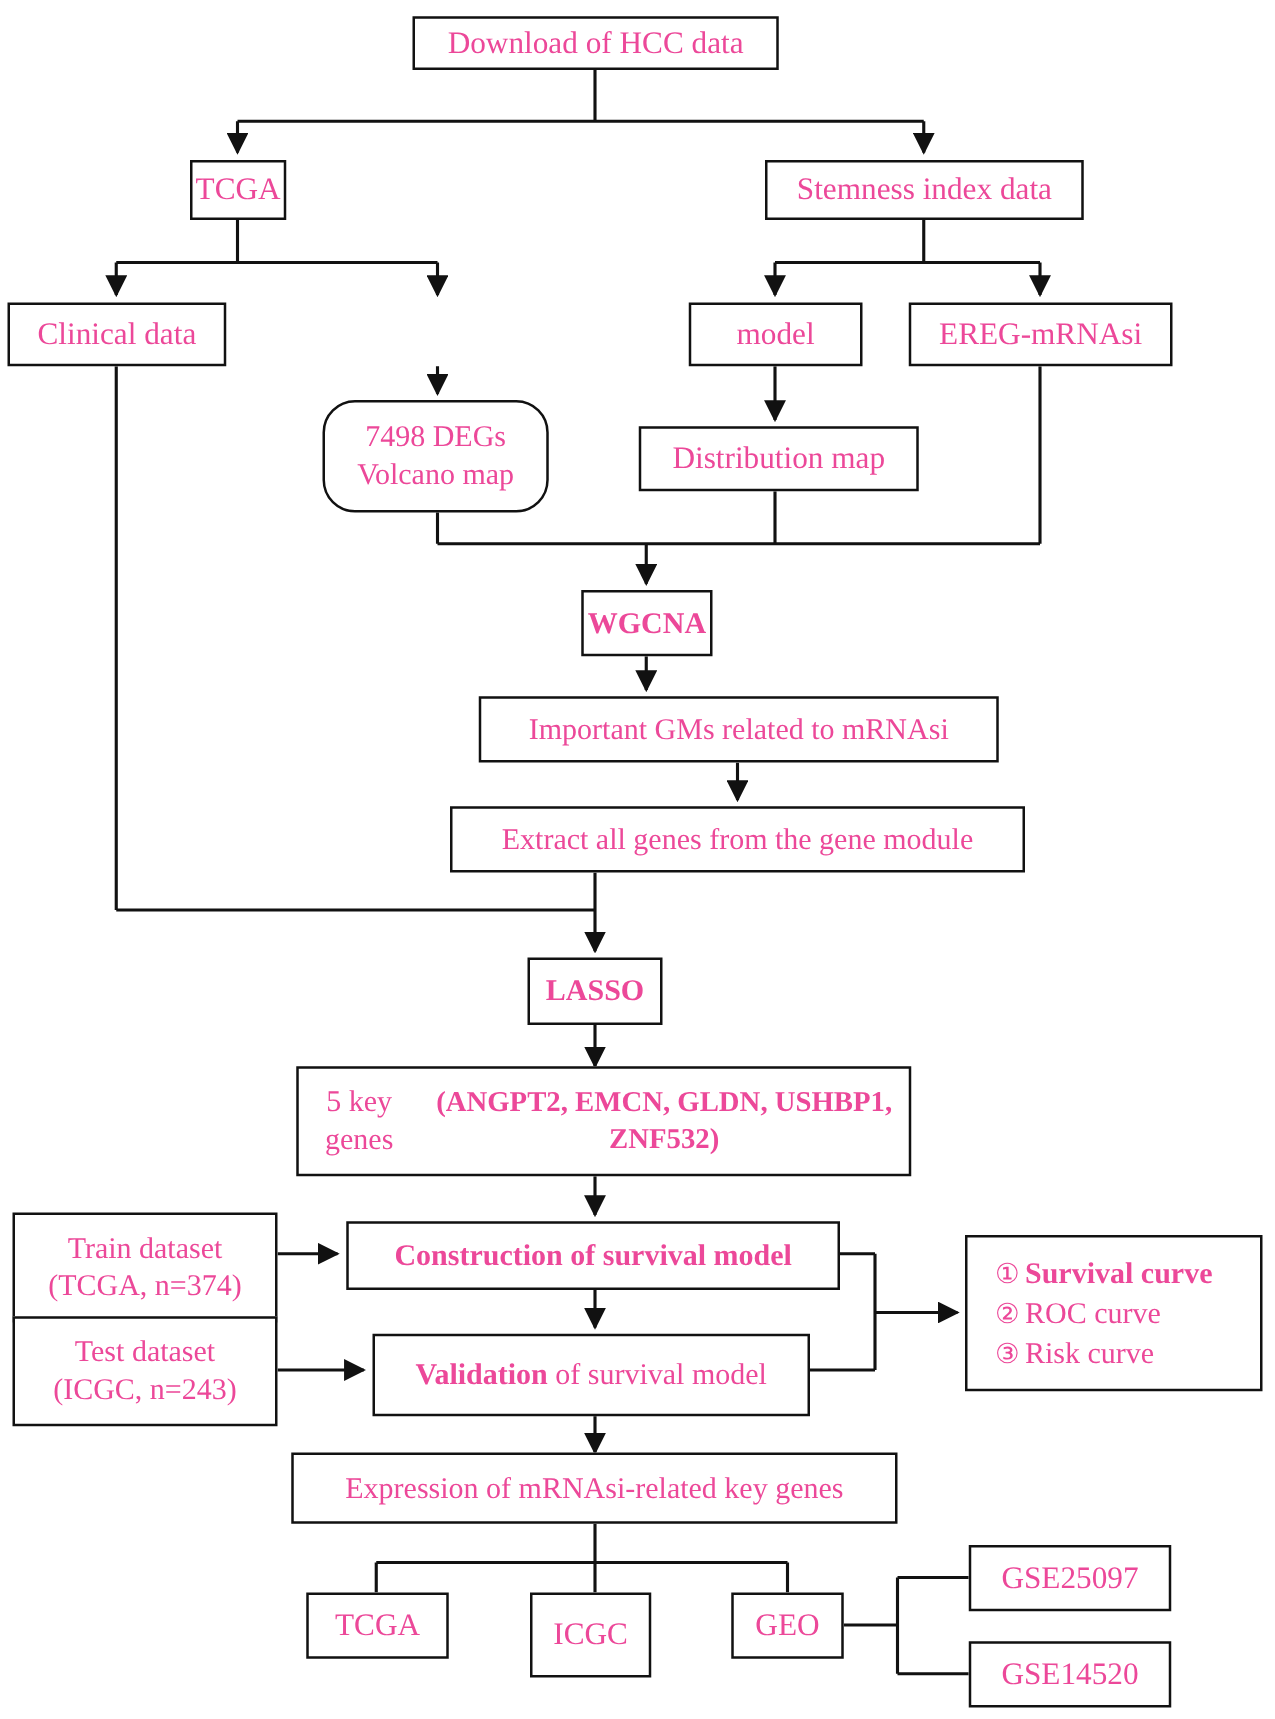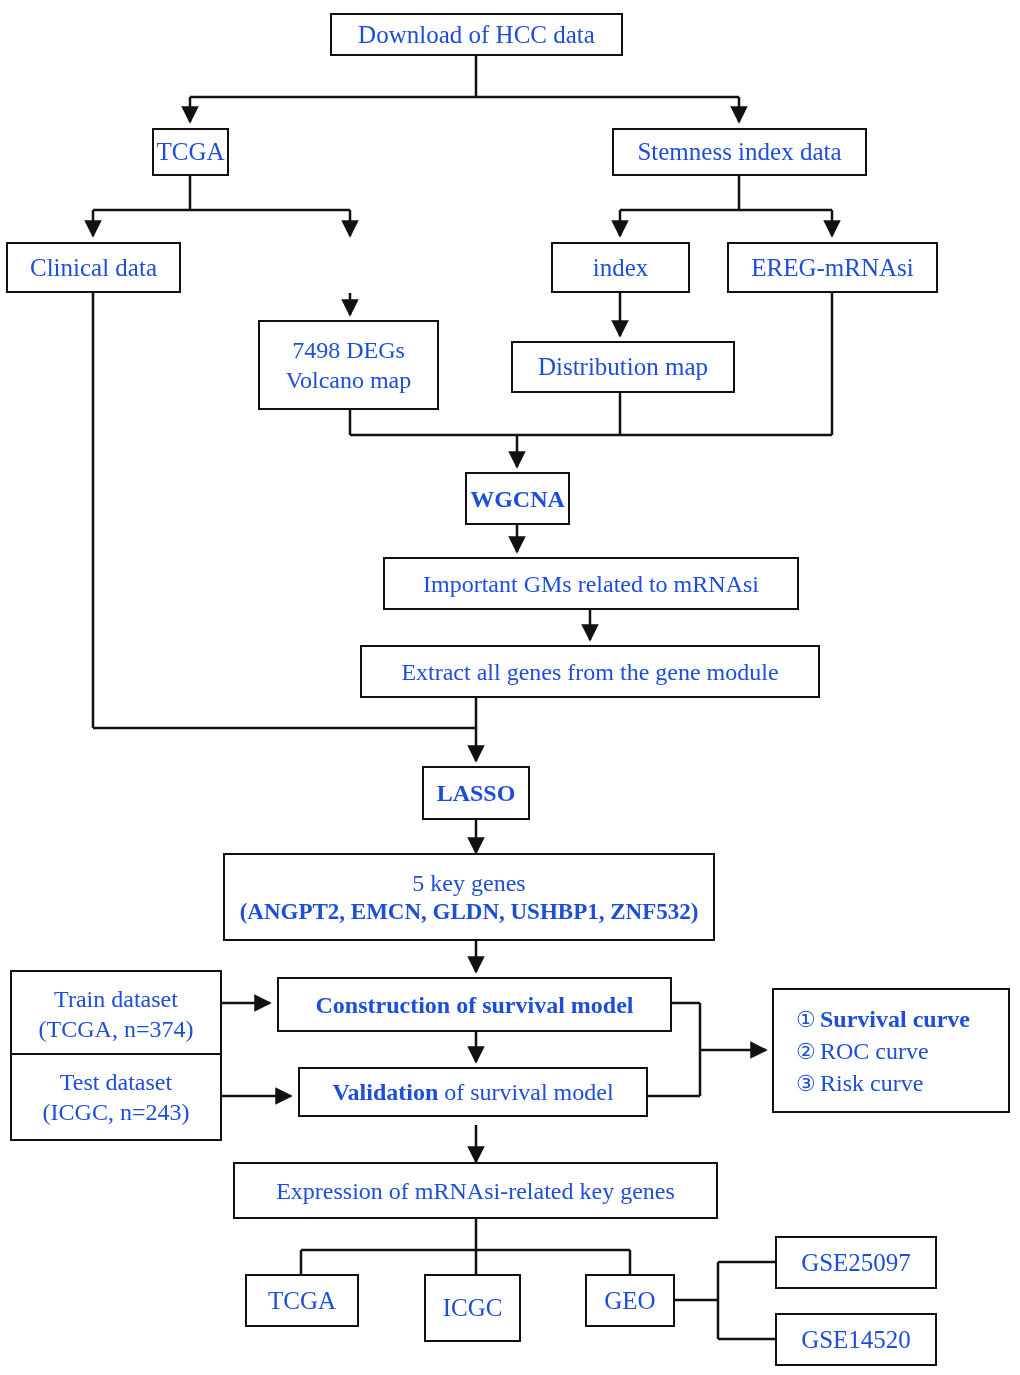--- a/index.html
+++ b/index.html
@@ -24,21 +24,21 @@
   }
   .node {
     position: absolute;
     box-sizing: border-box;
     border: 2px solid #111111;
     background: #ffffff;
     display: flex;
     align-items: center;
     justify-content: center;
     text-align: center;
-    color: #1d4ed8;
+    color: #ec4899;
     line-height: 1.25;
     z-index: 2;
   }
   .node .txt { display: block; padding: 0 6px; }
   .f25 { font-size: 25px; }
   .f24 { font-size: 24px; }
   .bold { font-weight: bold; }
   .geneline {
     font-weight: bold;
     font-size: 23px;
@@ -152,28 +152,28 @@
   <div class="node f25" style="left:612px; top:128px; width:255px; height:48px;">
     <span class="txt">Stemness index data</span>
   </div>
 
   <div class="node f25" style="left:6px; top:242px; width:175px; height:51px;">
     <span class="txt">Clinical data</span>
   </div>
 
 
   <div class="node f25" style="left:551px; top:242px; width:139px; height:51px;">
-    <span class="txt">index</span>
+    <span class="txt">model</span>
   </div>
 
   <div class="node f25" style="left:727px; top:242px; width:211px; height:51px;">
     <span class="txt">EREG-mRNAsi</span>
   </div>
 
-  <div class="node" style="left:258px; top:320px; width:181px; height:90px; flex-direction:column;">
+  <div class="node" style="left:258px; top:320px; width:181px; height:90px; flex-direction:column;border-radius:26px;">
     <span class="plainline">7498 DEGs</span>
     <span class="plainline">Volcano map</span>
   </div>
 
   <div class="node f25" style="left:511px; top:341px; width:224px; height:52px;">
     <span class="txt">Distribution map</span>
   </div>
 
   <div class="node f24 bold" style="left:465px; top:472px; width:105px; height:53px;">
     <span class="txt">WGCNA</span>
@@ -184,40 +184,40 @@
   </div>
 
   <div class="node f24" style="left:360px; top:645px; width:460px; height:53px;">
     <span class="txt">Extract all genes from the gene module</span>
   </div>
 
   <div class="node f24 bold" style="left:422px; top:766px; width:108px; height:54px;text-align:center;">
     <span class="txt">LASSO</span>
   </div>
 
-  <div class="node" style="left:223px; top:853px; width:492px; height:88px; flex-direction:column;">
+  <div class="node" style="left:237px; top:853px; width:492px; height:88px; flex-direction:row;">
     <span class="plainline">5 key genes</span>
     <span class="geneline">(ANGPT2, EMCN, GLDN, USHBP1, ZNF532)</span>
   </div>
 
   <div class="node" style="left:10px; top:958px; width:212px; height:88px; flex-direction:column;margin-top:12px;">
     <span class="plainline">Train dataset</span>
     <span class="plainline">(TCGA, n=374)</span>
   </div>
 
   <div class="node" style="left:10px; top:1053px; width:212px; height:88px; flex-direction:column;">
     <span class="plainline">Test dataset</span>
     <span class="plainline">(ICGC, n=243)</span>
   </div>
 
   <div class="node f24 bold" style="left:277px; top:977px; width:395px; height:55px;">
     <span class="txt">Construction of survival model</span>
   </div>
 
-  <div class="node f24" style="left:298px; top:1067px; width:350px; height:50px;">
+  <div class="node f24" style="left:298px; top:1067px; width:350px; height:66px;">
     <span class="txt"><span class="bold">Validation</span><span> of survival model</span></span>
   </div>
 
   <div class="node" style="left:772px; top:988px; width:238px; height:125px;">
     <div class="curvelist">
       <span class="curveitem b">
         <span class="circnum">①</span><span class="lbl">Survival curve</span>
       </span>
       <span class="curveitem">
         <span class="circnum">②</span><span class="lbl">ROC curve</span>

